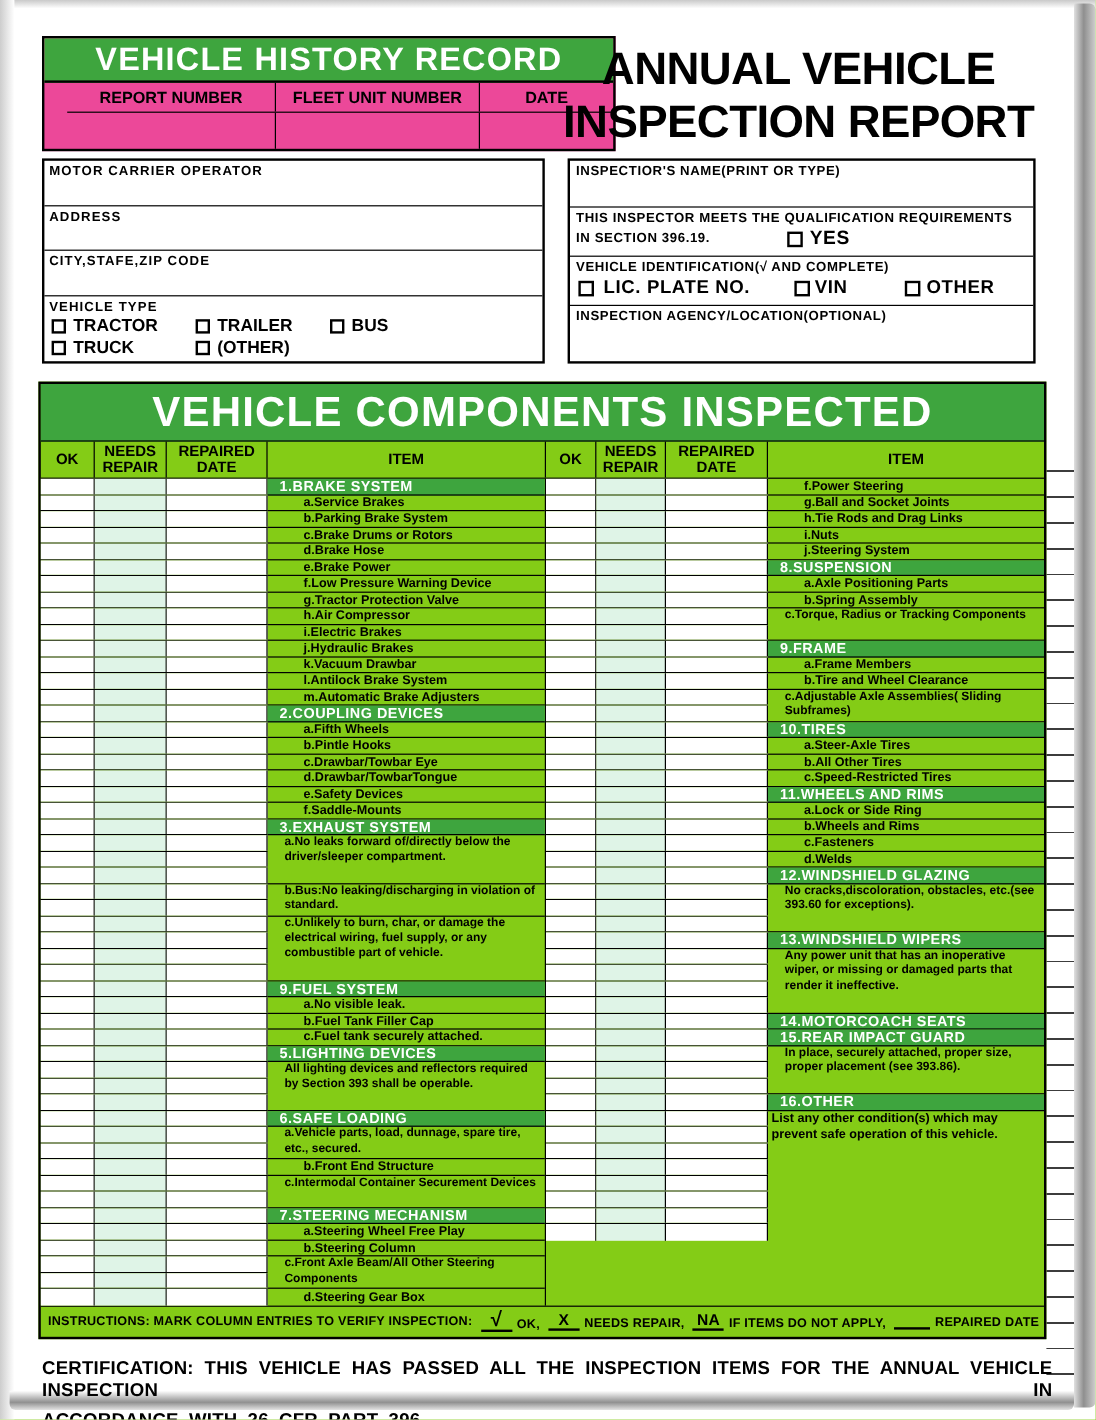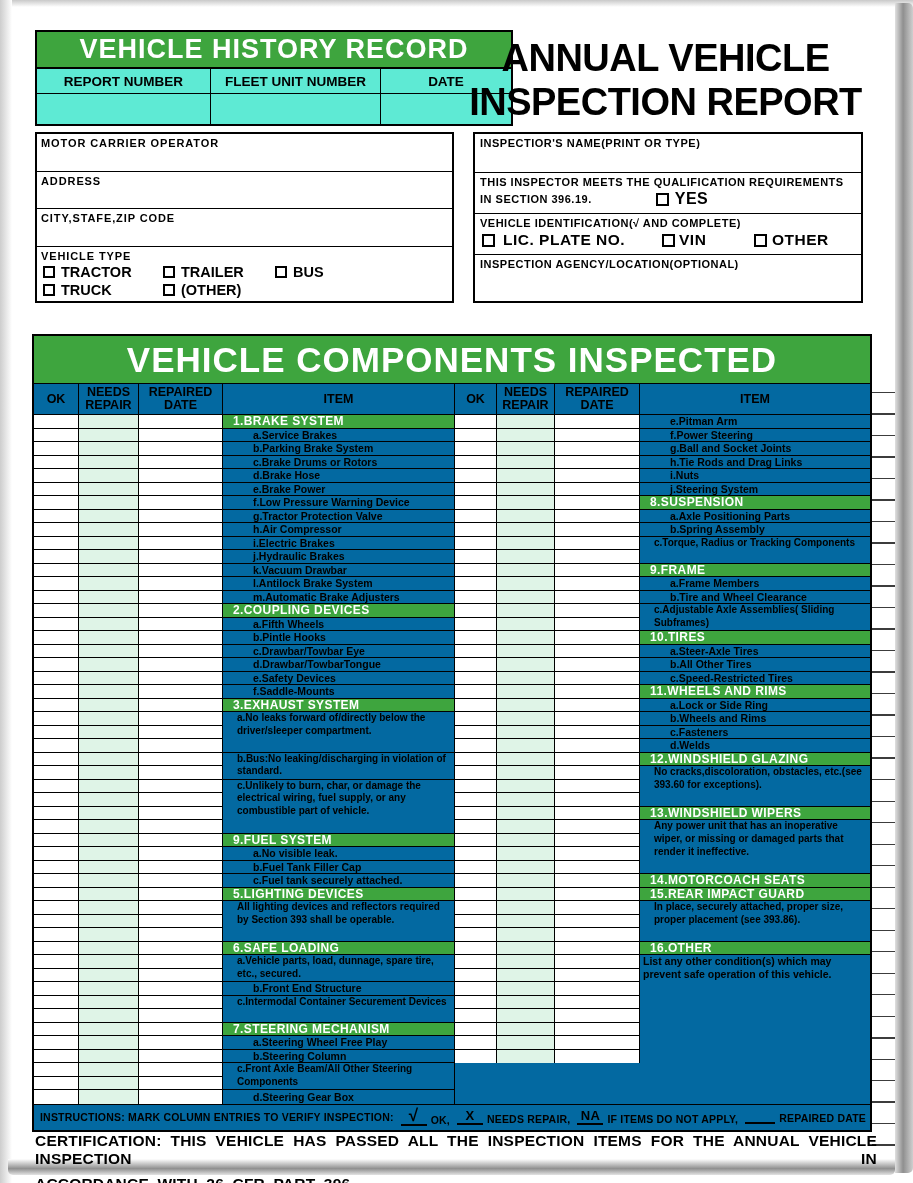--- a/index.html
+++ b/index.html
@@ -16,24 +16,24 @@
 
   
   .edge-top   { position:absolute; left:0; top:0; width:913px; height:7px;  background:linear-gradient(#c9c9c9,#ffffff); }
   .edge-left  { position:absolute; left:0; top:0; width:12px; height:1183px; background:linear-gradient(to right,#cdcdcd,#ffffff); }
   .edge-right { position:absolute; left:895px; top:3px; width:18px; height:1170px; background:linear-gradient(to right,#e0e0e0,#8f8f8f 45%,#cfcfcf); border-radius:0 5px 5px 0; }
   .edge-bottom{ position:absolute; left:8px; top:1159px; width:887px; height:16px; background:linear-gradient(to bottom,#ffffff,#909090 60%,#e3e3e3); border-radius:0 0 5px 5px; }
   .under-sheet{ position:absolute; left:872px; top:372px; width:23px; height:774px;
                 background:repeating-linear-gradient(to bottom,#ffffff 0 20px,#3c3c3c 20px 21.5px); }
 
   
-  .hist { position:absolute; left:35px; top:30px; width:478px; border:2px solid #000; background:#5eead4; }
+  .hist { position:absolute; left:35px; top:30px; width:478px; border:2px solid #000; background:#ec4899; }
   .hist-title { height:37px; background:var(--green); color:#fff; font-size:27px; letter-spacing:1px;
                 display:flex; align-items:center; justify-content:center; border-bottom:2px solid #000; }
-  .hist-cols, .hist-blank { display:flex; }
+  .hist-cols, .hist-blank { display:flex;margin-left:19px; }
   .hist-cols  { height:25px; border-bottom:1px solid #000; }
   .hist-blank { height:30px; }
   .hcol { display:flex; align-items:center; justify-content:center; font-size:13.5px; border-right:1px solid #000; }
   .hc1 { width:174px; } .hc2 { width:170px; } .hc3 { flex:1; border-right:none; }
 
   
   .carrier { position:absolute; left:35px; top:132px; width:419px; height:171px; border:2px solid #000;
              display:flex; flex-direction:column; background:#fff; }
   .c-row { border-bottom:1px solid #000; padding:3px 4px; font-size:11px; letter-spacing:0.9px; height:40px; }
   .c-row.last { flex:1; border-bottom:none; height:auto; }
@@ -52,21 +52,21 @@
   .i-row { border-bottom:1px solid #000; padding:3px 5px; font-size:11px; letter-spacing:0.5px; }
   .i-r1 { height:39px; } .i-r2 { height:41px; } .i-r3 { height:41px; }
   .i-r4 { flex:1; border-bottom:none; }
   .q-line2 { display:flex; align-items:center; margin-top:2px; }
   .q-yes { display:flex; align-items:center; margin-left:64px; font-size:16px; }
   .vid-opts { display:flex; align-items:center; margin-top:2px; font-size:15.5px; padding-left:2px; }
   .vid-g { display:flex; align-items:center; }
   .vid-g1 { width:180px; } .vid-g2 { width:92px; }
 
   
-  .comp { position:absolute; left:32px; top:318px; width:840px; border:2px solid #000; background:#0369a1;margin-top:16px; }
+  .comp { position:absolute; left:32px; top:318px; width:840px; border:2px solid #000; background:#84cc16; }
   .banner { height:48px; background:var(--green); color:#fff; display:flex; align-items:center; justify-content:center;
             font-size:35px; letter-spacing:1px; border-bottom:1px solid #000; }
   .chead { display:flex; height:31px; border-bottom:1px solid #000; }
   .hcell { display:flex; align-items:center; justify-content:center; text-align:center;
            font-size:12.5px; line-height:13px; border-right:1px solid #000; }
   .hcell.ok-l { width:45px; } .hcell.nr-l { width:60px; } .hcell.rd-l { width:84px; } .hcell.it-l { width:232px; }
   .hcell.ok-r { width:42px; } .hcell.nr-r { width:58px; } .hcell.rd-r { width:85px; } .hcell.it-r { flex:1; border-right:none; }
 
   .cbody { display:flex; }
   .half-left  { width:421px; border-right:1px solid #000; --wok:45px; --wnr:60px; --wrd:84px; }
@@ -676,30 +676,20 @@
       </div>
     <div class="half-right" id="half-right">
         <div class="crow">
           <div class="subcol">
             <div class="subrow">
               <div class="cell ok"></div>
               <div class="cell nr"></div>
               <div class="cell rd"></div>
             </div>
           </div>
-          <div class="itemcell single" style="height: calc(var(--u) * 1);">e.Pitman Arm</div>
-        </div>
-        <div class="crow">
-          <div class="subcol">
-            <div class="subrow">
-              <div class="cell ok"></div>
-              <div class="cell nr"></div>
-              <div class="cell rd"></div>
-            </div>
-          </div>
           <div class="itemcell single" style="height: calc(var(--u) * 1);">f.Power Steering</div>
         </div>
         <div class="crow">
           <div class="subcol">
             <div class="subrow">
               <div class="cell ok"></div>
               <div class="cell nr"></div>
               <div class="cell rd"></div>
             </div>
           </div>

